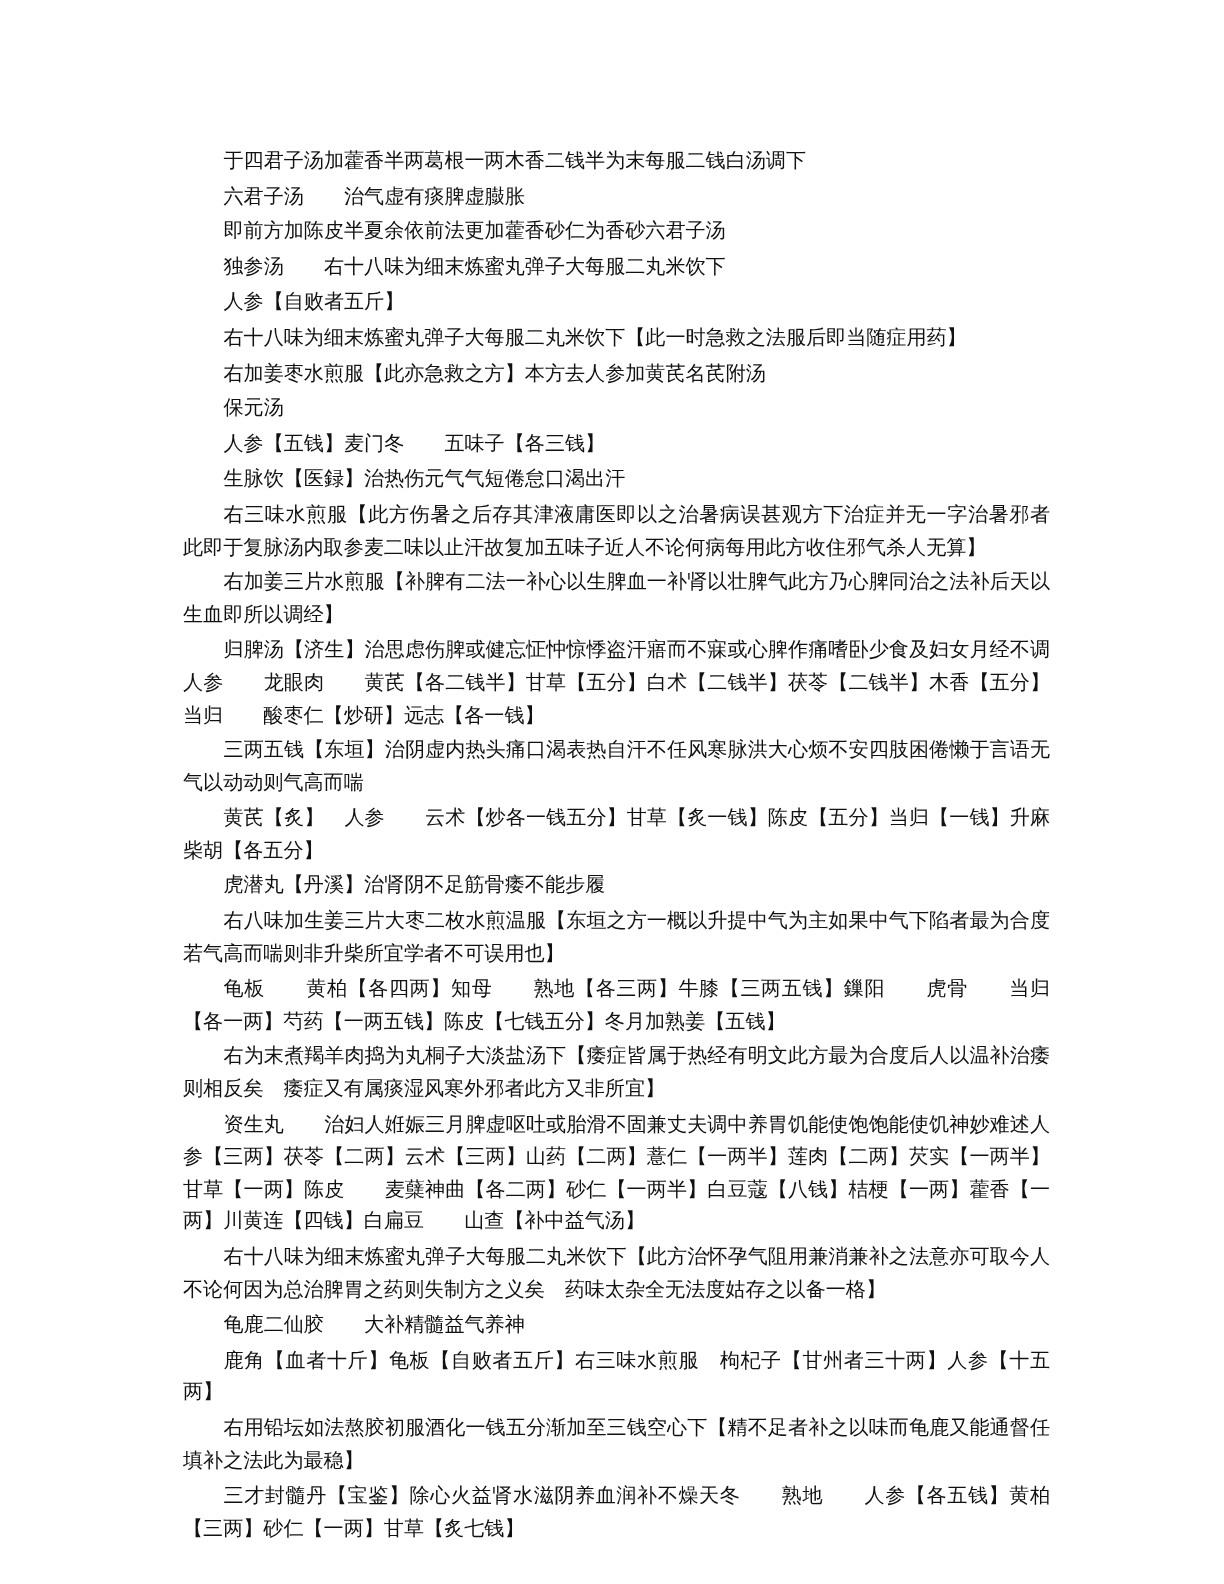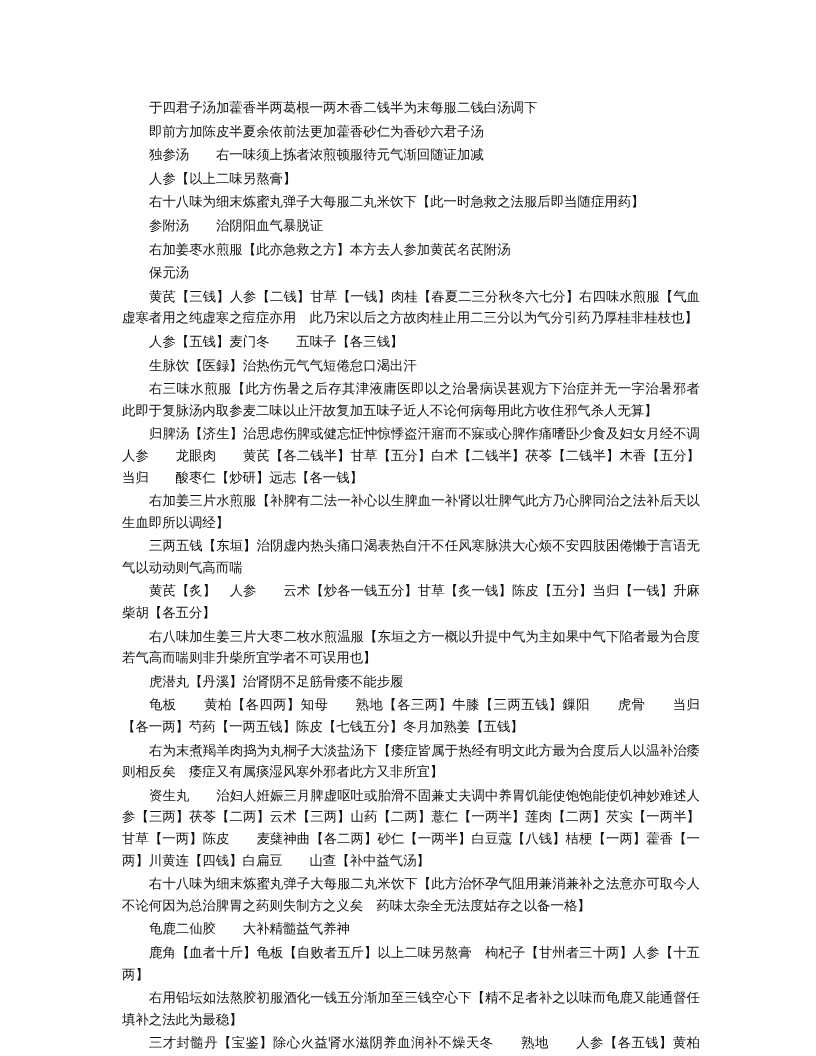--- a/index.html
+++ b/index.html
@@ -30,39 +30,38 @@
       text-align: justify;
       white-space: pre-wrap;
       word-break: break-all;
     }
   </style>
 </head>
 <body>
 
 <div class="page">
   <p class="para">于四君子汤加藿香半两葛根一两木香二钱半为末每服二钱白汤调下</p>
+  <p class="para">六君子汤　　治气虚有痰脾虚臌胀</p>
   <p class="para">即前方加陈皮半夏余依前法更加藿香砂仁为香砂六君子汤</p>
-  <p class="para">独参汤　　右一味须上拣者浓煎顿服待元气渐回随证加减</p>
-  <p class="para">人参【以上二味另熬膏】</p>
+  <p class="para">独参汤　　右十八味为细末炼蜜丸弹子大每服二丸米饮下</p>
+  <p class="para">人参【自败者五斤】</p>
   <p class="para">右十八味为细末炼蜜丸弹子大每服二丸米饮下【此一时急救之法服后即当随症用药】</p>
-  <p class="para">参附汤　　治阴阳血气暴脱证</p>
   <p class="para">右加姜枣水煎服【此亦急救之方】本方去人参加黄芪名芪附汤</p>
   <p class="para">保元汤</p>
-  <p class="para">黄芪【三钱】人参【二钱】甘草【一钱】肉桂【春夏二三分秋冬六七分】右四味水煎服【气血虚寒者用之纯虚寒之痘症亦用　此乃宋以后之方故肉桂止用二三分以为气分引药乃厚桂非桂枝也】</p>
   <p class="para">人参【五钱】麦门冬　　五味子【各三钱】</p>
   <p class="para">生脉饮【医録】治热伤元气气短倦怠口渴出汗</p>
   <p class="para">右三味水煎服【此方伤暑之后存其津液庸医即以之治暑病误甚观方下治症并无一字治暑邪者　此即于复脉汤内取参麦二味以止汗故复加五味子近人不论何病每用此方收住邪气杀人无算】</p>
+  <p class="para">右加姜三片水煎服【补脾有二法一补心以生脾血一补肾以壮脾气此方乃心脾同治之法补后天以生血即所以调经】</p>
   <p class="para">归脾汤【济生】治思虑伤脾或健忘怔忡惊悸盗汗寤而不寐或心脾作痛嗜卧少食及妇女月经不调人参　　龙眼肉　　黄芪【各二钱半】甘草【五分】白术【二钱半】茯苓【二钱半】木香【五分】当归　　酸枣仁【炒研】远志【各一钱】</p>
-  <p class="para">右加姜三片水煎服【补脾有二法一补心以生脾血一补肾以壮脾气此方乃心脾同治之法补后天以生血即所以调经】</p>
   <p class="para">三两五钱【东垣】治阴虚内热头痛口渴表热自汗不任风寒脉洪大心烦不安四肢困倦懒于言语无气以动动则气高而喘</p>
   <p class="para">黄芪【炙】　人参　　云术【炒各一钱五分】甘草【炙一钱】陈皮【五分】当归【一钱】升麻　　柴胡【各五分】</p>
+  <p class="para">虎潜丸【丹溪】治肾阴不足筋骨痿不能步履</p>
   <p class="para">右八味加生姜三片大枣二枚水煎温服【东垣之方一概以升提中气为主如果中气下陷者最为合度若气高而喘则非升柴所宜学者不可误用也】</p>
-  <p class="para">虎潜丸【丹溪】治肾阴不足筋骨痿不能步履</p>
   <p class="para">龟板　　黄柏【各四两】知母　　熟地【各三两】牛膝【三两五钱】鏁阳　　虎骨　　当归【各一两】芍药【一两五钱】陈皮【七钱五分】冬月加熟姜【五钱】</p>
   <p class="para">右为末煮羯羊肉捣为丸桐子大淡盐汤下【痿症皆属于热经有明文此方最为合度后人以温补治痿则相反矣　痿症又有属痰湿风寒外邪者此方又非所宜】</p>
   <p class="para">资生丸　　治妇人姙娠三月脾虚呕吐或胎滑不固兼丈夫调中养胃饥能使饱饱能使饥神妙难述人参【三两】茯苓【二两】云术【三两】山药【二两】薏仁【一两半】莲肉【二两】芡实【一两半】甘草【一两】陈皮　　麦蘖神曲【各二两】砂仁【一两半】白豆蔻【八钱】桔梗【一两】藿香【一两】川黄连【四钱】白扁豆　　山查【补中益气汤】</p>
   <p class="para">右十八味为细末炼蜜丸弹子大每服二丸米饮下【此方治怀孕气阻用兼消兼补之法意亦可取今人不论何因为总治脾胃之药则失制方之义矣　药味太杂全无法度姑存之以备一格】</p>
   <p class="para">龟鹿二仙胶　　大补精髓益气养神</p>
-  <p class="para">鹿角【血者十斤】龟板【自败者五斤】以上二味另熬膏　枸杞子【甘州者三十两】人参【十五两】</p>
+  <p class="para">鹿角【血者十斤】龟板【自败者五斤】右三味水煎服　枸杞子【甘州者三十两】人参【十五两】</p>
   <p class="para">右用铅坛如法熬胶初服酒化一钱五分渐加至三钱空心下【精不足者补之以味而龟鹿又能通督任填补之法此为最稳】</p>
   <p class="para">三才封髓丹【宝鉴】除心火益肾水滋阴养血润补不燥天冬　　熟地　　人参【各五钱】黄柏【三两】砂仁【一两】甘草【炙七钱】</p>
 
 </div>
 
 </body></html>

